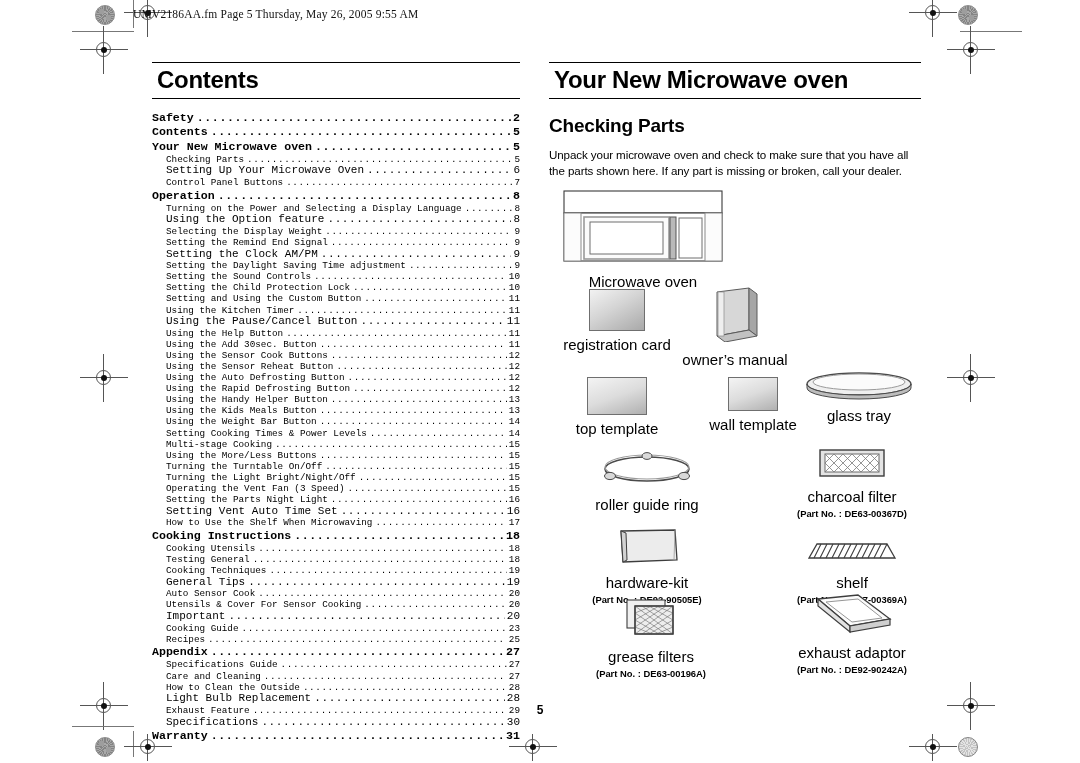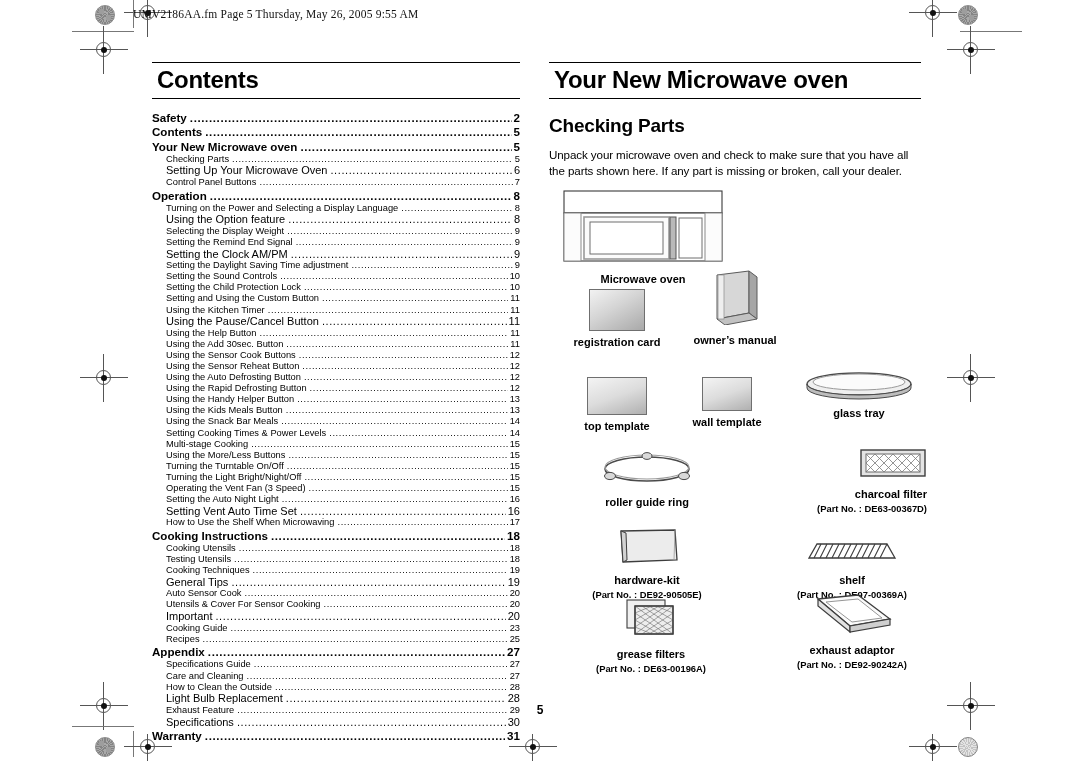--- a/index.html
+++ b/index.html
@@ -59,41 +59,41 @@
     font-size:19px;font-weight:bold;margin:16px 0 10px 0;letter-spacing:-.2px;
   }
   .intro{
     font-size:11.6px;line-height:1.38;margin:0 0 10px 0;letter-spacing:-.1px;
   }
 
   
   .toc{margin-top:11px;}
   .toc-row{
     display:flex;align-items:flex-end;
-    line-height:1.0;white-space:nowrap;
+    line-height:1.0;white-space:nowrap;font-family:Liberation Mono, monospace;
   }
   .toc-row .label{flex:0 0 auto;}
   .toc-row .dots{
     flex:1 1 auto;overflow:hidden;white-space:nowrap;
     color:#000;margin:0 2px 0 3px;letter-spacing:.6px;
   }
   .toc-row .pg{flex:0 0 auto;text-align:right;}
 
   
   .lv-h{font-weight:bold;font-size:11.6px;padding:1.5px 0 1.5px 0;}
   .lv-h .pg{font-weight:bold;font-size:11.6px;}
   .lv-b{font-size:9.3px;padding:0.9px 0;}
   .lv-m{font-size:11px;padding:0.6px 0;}
   .indent{padding-left:14px;}
 
   
   .parts{position:relative;margin-top:6px;height:520px;}
   .part{position:absolute;text-align:center;}
   .part .cap{
-    font-size:11px;font-weight:bold;line-height:1.2;margin-top:5px;
+    font-size:15px;font-weight:normal;line-height:1.2;margin-top:5px;
   }
   .part .pn{
     font-size:9.4px;font-weight:bold;line-height:1.25;margin-top:2px;
     font-family:"Liberation Sans", sans-serif;
   }
 
   
   .art-card{
     width:56px;height:42px;margin:0 auto;
     background:linear-gradient(150deg,#f2f2f2 0%,#d4d4d4 45%,#a9a9a9 100%);
@@ -296,21 +296,21 @@
           <span class="label">Using the Handy Helper Button</span>
           <span class="dots">...........................................................................................................................................</span>
           <span class="pg">13</span>
         </div>
         <div class="toc-row lv-b indent">
           <span class="label">Using the Kids Meals Button</span>
           <span class="dots">...........................................................................................................................................</span>
           <span class="pg">13</span>
         </div>
         <div class="toc-row lv-b indent">
-          <span class="label">Using the Snack Bar Meals</span>
+          <span class="label">Using the Weight Bar Button</span>
           <span class="dots">...........................................................................................................................................</span>
           <span class="pg">14</span>
         </div>
         <div class="toc-row lv-b indent">
           <span class="label">Setting Cooking Times &amp; Power Levels</span>
           <span class="dots">...........................................................................................................................................</span>
           <span class="pg">14</span>
         </div>
         <div class="toc-row lv-b indent">
           <span class="label">Multi-stage Cooking</span>
@@ -331,21 +331,21 @@
           <span class="label">Turning the  Light Bright/Night/Off</span>
           <span class="dots">...........................................................................................................................................</span>
           <span class="pg">15</span>
         </div>
         <div class="toc-row lv-b indent">
           <span class="label">Operating the Vent Fan (3 Speed)</span>
           <span class="dots">...........................................................................................................................................</span>
           <span class="pg">15</span>
         </div>
         <div class="toc-row lv-b indent">
-          <span class="label">Setting the Auto Night Light</span>
+          <span class="label">Setting the Parts Night Light</span>
           <span class="dots">...........................................................................................................................................</span>
           <span class="pg">16</span>
         </div>
         <div class="toc-row lv-m indent">
           <span class="label">Setting Vent Auto Time Set</span>
           <span class="dots">...........................................................................................................................................</span>
           <span class="pg">16</span>
         </div>
         <div class="toc-row lv-b indent">
           <span class="label">How to Use the Shelf When Microwaving</span>
@@ -356,21 +356,21 @@
           <span class="label">Cooking Instructions</span>
           <span class="dots">...........................................................................................................................................</span>
           <span class="pg">18</span>
         </div>
         <div class="toc-row lv-b indent">
           <span class="label">Cooking Utensils</span>
           <span class="dots">...........................................................................................................................................</span>
           <span class="pg">18</span>
         </div>
         <div class="toc-row lv-b indent">
-          <span class="label">Testing Utensils</span>
+          <span class="label">Testing General</span>
           <span class="dots">...........................................................................................................................................</span>
           <span class="pg">18</span>
         </div>
         <div class="toc-row lv-b indent">
           <span class="label">Cooking Techniques</span>
           <span class="dots">...........................................................................................................................................</span>
           <span class="pg">19</span>
         </div>
         <div class="toc-row lv-m indent">
           <span class="label">General Tips</span>
@@ -464,37 +464,37 @@
           <rect x="122" y="29" width="23" height="40" fill="#ffffff" stroke="#6f6f6f" stroke-width="1"></rect>
         </svg>
         <div class="cap">Microwave oven</div>
       </div>
 
       <div class="part" style="left:10px;top:100px;width:116px;">
         <div class="art-card"></div>
         <div class="cap">registration card</div>
       </div>
 
-      <div class="part" style="left:128px;top:80px;width:116px;">
+      <div class="part" style="left:128px;top:97px;width:116px;">
         <svg width="60" height="56" viewBox="0 0 60 56">
           <polygon points="12,6 44,2 44,44 12,50" fill="#d7d7d7" stroke="#5a5a5a" stroke-width="1"></polygon>
           <polygon points="44,2 52,8 52,50 44,44" fill="#a6a6a6" stroke="#5a5a5a" stroke-width="1"></polygon>
           <polygon points="12,50 44,44 52,50 20,56" fill="#c2c2c2" stroke="#5a5a5a" stroke-width="1"></polygon>
           <rect x="13" y="6" width="6" height="44" fill="#efefef" stroke="#8a8a8a" stroke-width=".7"></rect>
         </svg>
         <div class="cap">owner’s manual</div>
       </div>
 
 
       <div class="part" style="left:8px;top:188px;width:120px;">
         <div class="art-tpl"></div>
         <div class="cap">top template</div>
       </div>
 
-      <div class="part" style="left:120px;top:188px;width:116px;">
+      <div class="part" style="left:146px;top:188px;width:116px;">
         <div class="art-tpl" style="width:50px;height:34px;"></div>
         <div class="cap">wall template</div>
       </div>
 
       <div class="part" style="left:248px;top:180px;width:124px;">
         <svg width="110" height="32" viewBox="0 0 110 32">
           <ellipse cx="55" cy="15" rx="52" ry="11" fill="#efefef" stroke="#4a4a4a" stroke-width="1.3"></ellipse>
           <ellipse cx="55" cy="13" rx="46" ry="8" fill="#fbfbfb" stroke="#9a9a9a" stroke-width="1"></ellipse>
           <path d="M3 15 a52 11 0 0 0 104 0 l0 4 a52 11 0 0 1 -104 0 z" fill="#bdbdbd" stroke="#4a4a4a" stroke-width="1"></path>
         </svg>
@@ -505,21 +505,21 @@
         <svg width="96" height="36" viewBox="0 0 96 36">
           <ellipse cx="48" cy="18" rx="42" ry="12" fill="none" stroke="#4a4a4a" stroke-width="1.6"></ellipse>
           <ellipse cx="48" cy="16" rx="42" ry="12" fill="none" stroke="#9a9a9a" stroke-width="1.2"></ellipse>
           <ellipse cx="48" cy="5" rx="5" ry="3.4" fill="#d9d9d9" stroke="#4a4a4a" stroke-width="1"></ellipse>
           <ellipse cx="11" cy="25" rx="5.5" ry="3.6" fill="#d9d9d9" stroke="#4a4a4a" stroke-width="1"></ellipse>
           <ellipse cx="85" cy="25" rx="5.5" ry="3.6" fill="#d9d9d9" stroke="#4a4a4a" stroke-width="1"></ellipse>
         </svg>
         <div class="cap">roller guide ring</div>
       </div>
 
-      <div class="part" style="left:228px;top:258px;width:150px;text-align:right;">
+      <div class="part" style="left:228px;top:258px;width:150px;">
         <svg width="68" height="32" viewBox="0 0 68 32">
           <rect x="2" y="3" width="64" height="26" fill="#e4e4e4" stroke="#3d3d3d" stroke-width="1.4"></rect>
           <rect x="7" y="7" width="54" height="18" fill="#ffffff" stroke="#6a6a6a" stroke-width="1"></rect>
           <g stroke="#7a7a7a" stroke-width=".8">
             <path d="M7 7 L25 25 M16 7 L34 25 M25 7 L43 25 M34 7 L52 25 M43 7 L61 25 M52 7 L61 16 M7 16 L16 25"></path>
             <path d="M61 7 L43 25 M52 7 L34 25 M43 7 L25 25 M34 7 L16 25 M25 7 L7 25 M16 7 L7 16 M61 16 L52 25"></path>
           </g>
         </svg>
         <div class="cap">charcoal filter</div>
         <div class="pn">(Part No. : DE63-00367D)</div>

